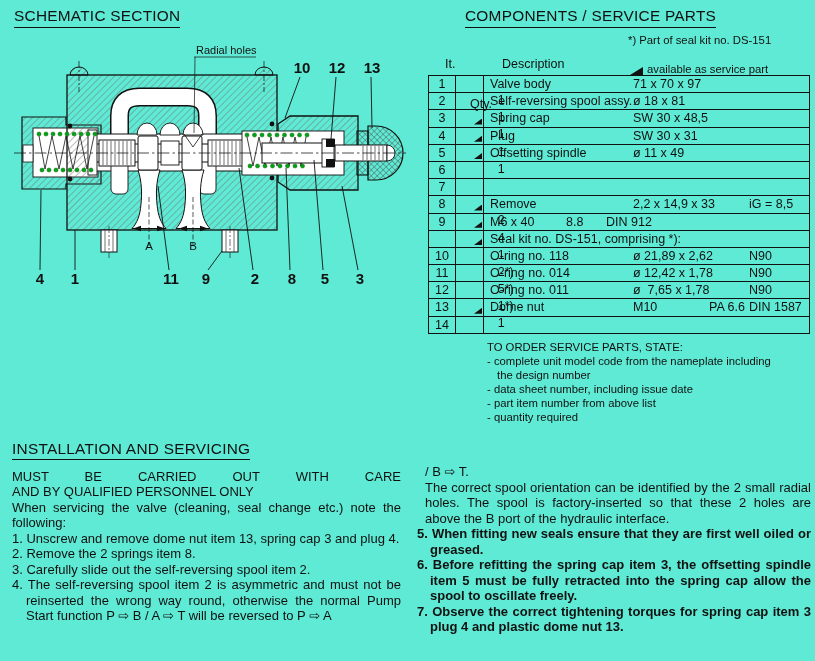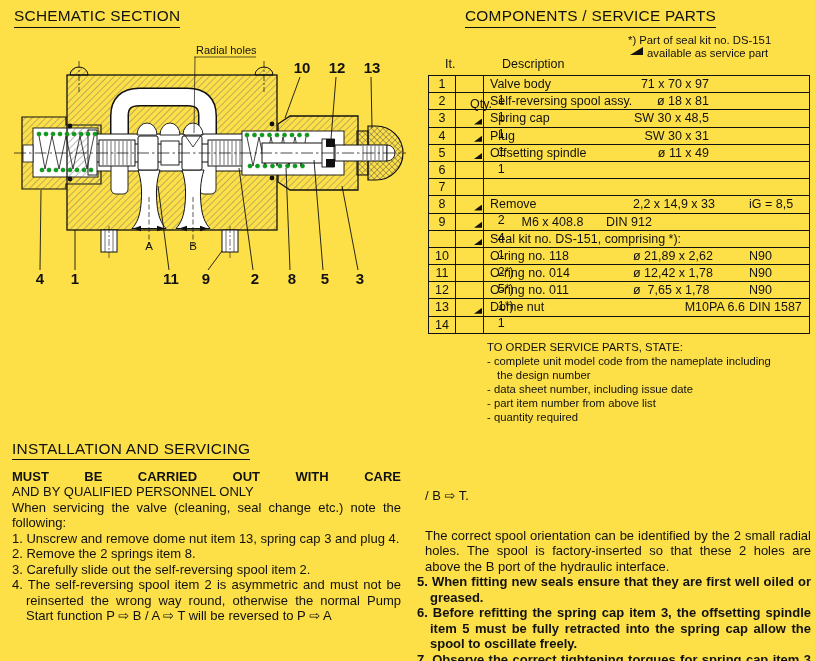--- a/index.html
+++ b/index.html
@@ -1,56 +1,56 @@
 <!DOCTYPE html>
 <html><head>
 <meta charset="utf-8">
 <style>
   html,body{margin:0;padding:0;background:#fff;}
-  .page{position:relative;width:815px;height:661px;background:#fde047;overflow:hidden;
+  .page{position:relative;width:815px;height:661px;background:#5eead4;overflow:hidden;
         font-family:"Liberation Sans",sans-serif;color:#111;}
   .sec-title{font-size:15.4px;letter-spacing:.25px;display:inline-block;
              border-bottom:1.5px solid #111;padding-bottom:2px;white-space:nowrap;}
   
   .schem-title{position:absolute;left:14px;top:7px;}
   .schem-svg{position:absolute;left:0;top:0;}
   .schem-svg text{font-family:"Liberation Sans",sans-serif;}
   
   .components{position:absolute;left:428px;top:0;width:384px;}
   .comp-title{position:absolute;left:37px;top:7px;}
   .kit-note{position:absolute;left:200px;top:34px;font-size:11.3px;line-height:13px;white-space:nowrap;}
-  .kit-note .l2{display:flex;margin-top:0;}
+  .kit-note .l2{display:flex;align-items:flex-end;margin-top:16px;}
   .corner-icon{display:inline-block;width:13px;height:8px;background:#111;margin:0 4px 1px 2px;
                clip-path:polygon(0 100%,100% 0,100% 100%);}
   .tbl-head{position:absolute;top:57px;left:12px;display:flex;font-size:12.5px;}
   .tbl-head .h-it{width:27px;padding-left:5px;box-sizing:border-box;}
   .tbl-head .h-qty{width:28px;text-align:center;box-sizing:border-box;margin-top:40px;}
   .tbl-head .h-desc{padding-left:7px;}
   .parts-table{position:absolute;top:75px;left:0;width:380px;border:1px solid #111;font-size:12.5px;}
   .t-row{display:flex;height:16.2px;border-bottom:1px solid #111;line-height:16px;}
   .t-row:last-child{border-bottom:none;}
   .c-it{width:26px;border-right:1px solid #111;text-align:center;flex-shrink:0;white-space:pre;}
   .c-qty{width:27px;border-right:1px solid #111;text-align:center;flex-shrink:0;position:relative;white-space:pre;}
   .c-desc{flex:1;display:flex;padding-left:6px;overflow:visible;}
   .d-desc{width:143px;flex-shrink:0;white-space:pre;}
-  .d-dim{width:76px;flex-shrink:0;white-space:pre;text-align:right;}
+  .d-dim{width:76px;flex-shrink:0;white-space:pre;}
   .d-mid{width:40px;flex-shrink:0;white-space:pre;}
   .d-last{flex:1;white-space:pre;}
   .mark{position:absolute;right:1px;bottom:2px;width:8px;height:6px;background:#111;
         clip-path:polygon(0 100%,100% 0,100% 100%);}
   .order-note{position:absolute;top:340px;left:59px;width:300px;font-size:11.3px;line-height:14px;}
   .on-item{padding-left:10px;text-indent:-10px;}
   .on-item::before{content:"-  ";}
   
   .install{position:absolute;left:12px;top:441px;width:389px;font-size:13px;line-height:15.5px;text-align:justify;}
   .install .sec-title{margin-bottom:9px;}
-  .intro1{text-align-last:justify;font-weight:bold;}
+  .intro1{text-align-last:justify;}
   .step{padding-left:14px;text-indent:-14px;}
   .svc{position:absolute;left:417px;top:464px;width:394px;font-size:13px;line-height:15.5px;text-align:justify;}
-  .svc .cont{padding-left:8px;margin-top:24px;}
+  .svc .cont{padding-left:8px;}
   .svc .step{padding-left:13px;text-indent:-13px;font-weight:bold;}
 </style>
 </head>
 <body>
 
 <div class="page">
 
   <div class="schem-title sec-title">SCHEMATIC SECTION</div>
 
   <svg class="schem-svg" width="415" height="300" viewBox="0 0 415 300">

